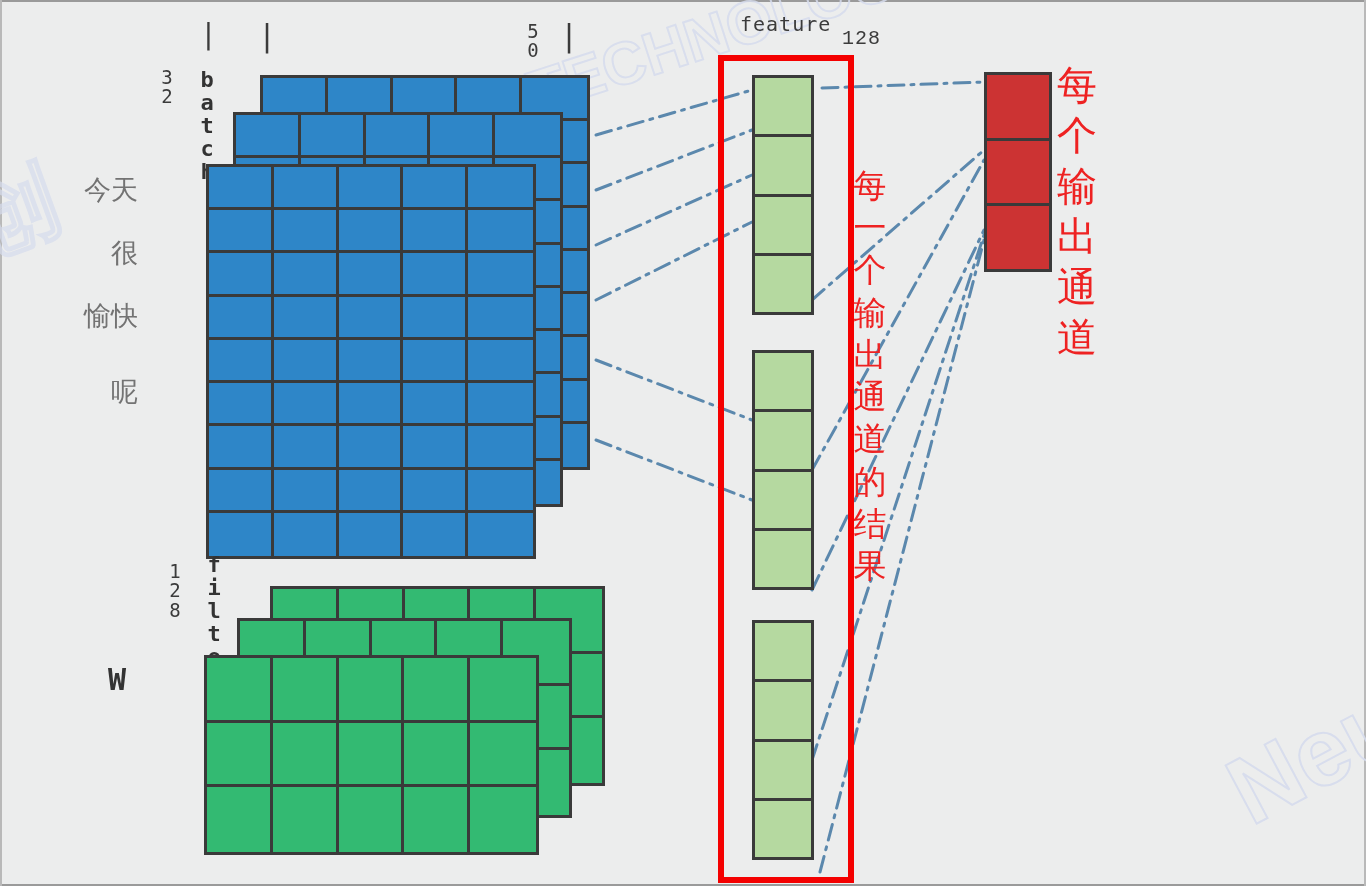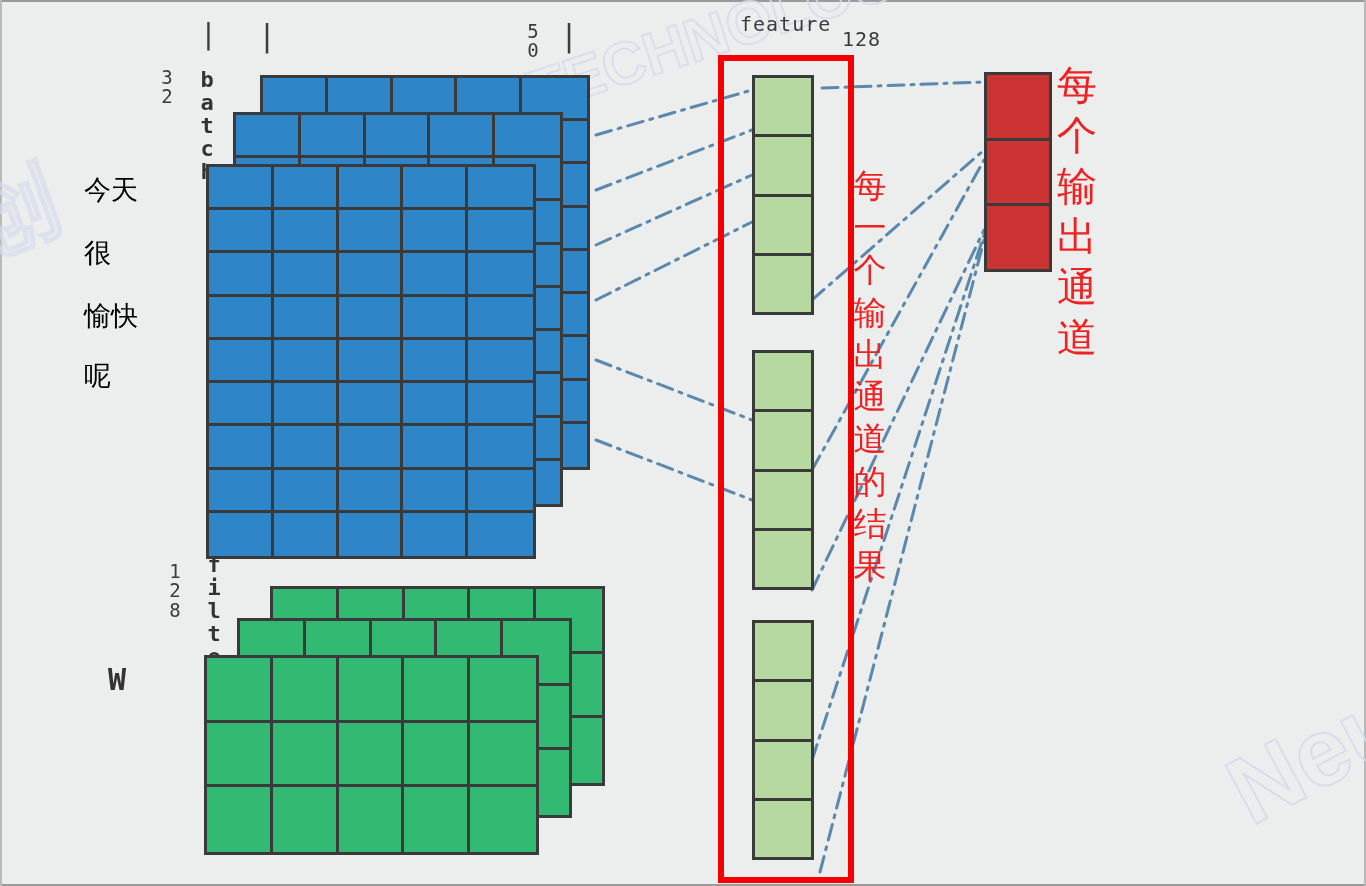--- a/index.html
+++ b/index.html
@@ -142,41 +142,41 @@
 
   <div class="abs mono" style="left:200px; top:18px; font-size:28px;">|</div>
   <div class="abs mono" style="left:258px; top:18px; font-size:30px;">|</div>
   <div class="abs mono vstack" style="left:525px; top:22px; font-size:19px; width:16px;">
     <span>5</span>
     <span>0</span>
   </div>
   <div class="abs mono" style="left:560px; top:18px; font-size:30px;">|</div>
 
   <div class="abs mono" style="left:740px; top:12px; font-size:20px; letter-spacing:1px;">feature</div>
-  <div class="abs mono" style="left:842px; top:27px; font-size:20px; letter-spacing:1px;">128</div>
+  <div class="abs mono" style="left:842px; top:27px; font-size:20px; letter-spacing:1px;font-family:Liberation Mono, monospace;">128</div>
 
   <div class="abs mono vstack" style="left:160px; top:68px; font-size:19px; width:14px;">
     <span>3</span>
     <span>2</span>
   </div>
 
   <div class="abs vstack label-mono-bold" style="left:198px; top:68px; font-size:22px; width:18px; line-height:1.05;">
     <span>b</span>
     <span>a</span>
     <span>t</span>
     <span>c</span>
     <span>h</span>
   </div>
   <div class="abs label-mono-bold" style="left:203px; top:198px; font-size:22px;">|</div>
   <div class="abs label-mono-bold" style="left:203px; top:512px; font-size:22px;">|</div>
 
-  <div class="abs" style="left:84px; top:176px; font-size:27px; color:#000000; line-height:1; font-family:'DejaVu Sans',sans-serif;">
+  <div class="abs" style="left:84px; top:176px; font-size:27px; color:#737373; line-height:1; font-family:'DejaVu Sans',sans-serif;text-align:right;">
     <div style="margin-bottom:36px;">今天</div>
     <div style="margin-bottom:36px;">很</div>
-    <div style="margin-bottom:33px;">愉快</div>
+    <div style="margin-bottom:49px;">愉快</div>
     <div>呢</div>
   </div>
 
   <div class="grid-layer" id="blue-layer-3" style="left: 260px; top: 75px; width: 330px; height: 395px; grid-template-columns: repeat(5, 1fr); grid-template-rows: repeat(9, 1fr);">
       <div class="cell blue"></div>
       <div class="cell blue"></div>
       <div class="cell blue"></div>
       <div class="cell blue"></div>
       <div class="cell blue last-col"></div>
       <div class="cell blue"></div>

